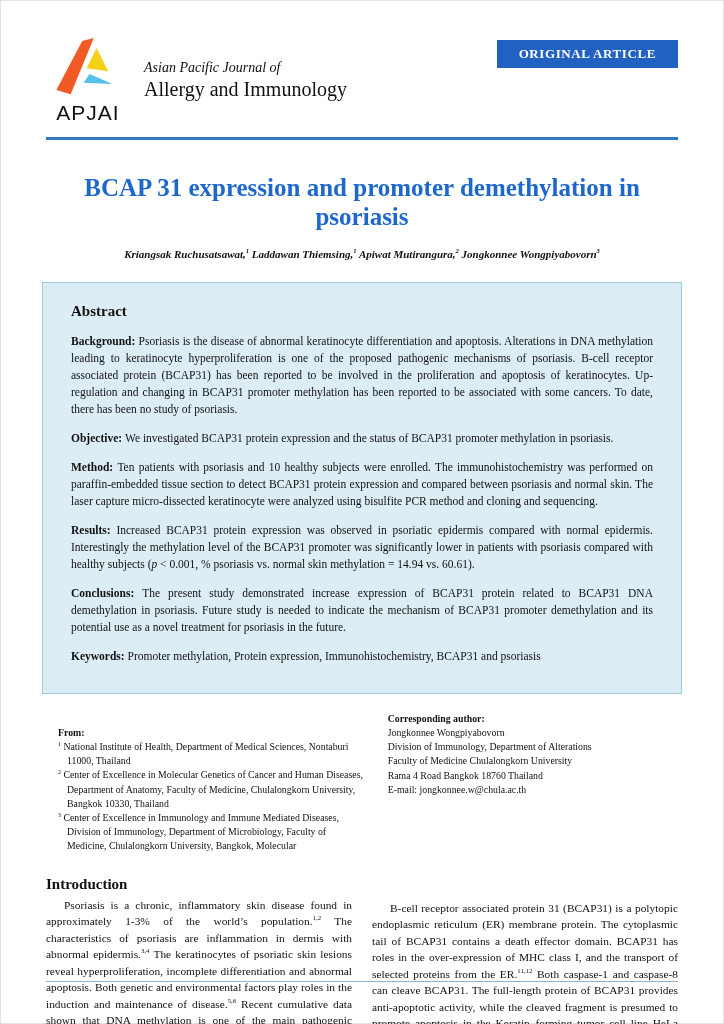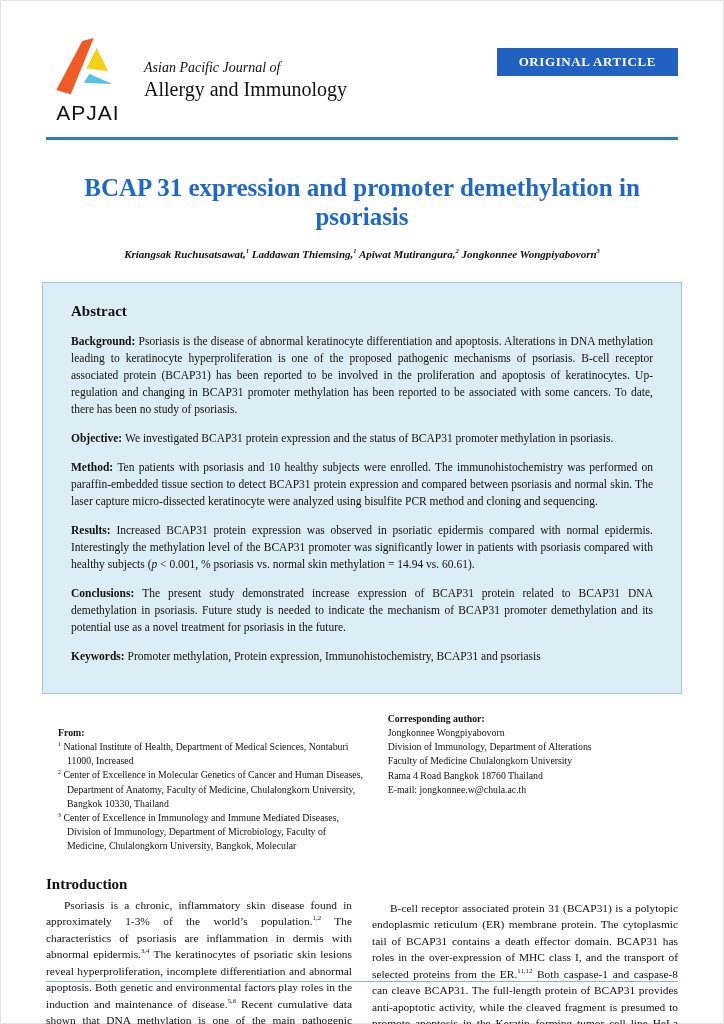--- a/index.html
+++ b/index.html
@@ -15,21 +15,21 @@
     padding:38px 46px 0 46px;}
   .brand{display:flex;align-items:flex-start;}
   .logo-block{width:84px;text-align:center;}
   .logo-svg{display:block;margin:0 auto;}
   .logo-text{font-family:"Liberation Sans","DejaVu Sans",sans-serif;
     font-weight:normal;font-size:21px;letter-spacing:1px;color:#111;line-height:1;margin-top:2px;}
   .journal-name{margin-left:14px;padding-top:22px;}
   .journal-line1{font-style:italic;font-size:14px;color:#111;line-height:1.2;}
   .journal-line2{font-size:20px;color:#111;line-height:1.25;}
   .badge{background:#2161c1;color:#ffffff;font-weight:bold;font-size:13px;
-    letter-spacing:0.6px;padding:6px 22px;margin-top:10px;}
+    letter-spacing:0.6px;padding:6px 22px;margin-top:2px;}
   .header-rule{height:3px;background:#2f7bc3;margin:14px 46px 0 46px;}
   
   .title{font-size:25px;font-weight:bold;color:#1e68cb;text-align:center;
     margin:34px 40px 0 40px;line-height:1.15;}
   .authors{font-size:11px;font-weight:bold;font-style:italic;text-align:center;
     margin:16px 40px 0 40px;color:#111;}
   
   .abstract-box{background:#ddedf5;border:1px solid #a3c8dc;margin:22px 42px 0 42px;
     padding:20px 28px 16px 28px;}
   .abstract-heading{font-size:15px;font-weight:bold;margin:0 0 13px 0;color:#111;}
@@ -91,21 +91,21 @@
     <p><span class="seg-b">Objective: </span><span>We investigated BCAP31 protein expression and the status of BCAP31 promoter methylation in psoriasis.</span></p>
     <p><span class="seg-b">Method: </span><span>Ten patients with psoriasis and 10 healthy subjects were enrolled. The immunohistochemistry was performed on paraffin-embedded tissue section to detect BCAP31 protein expression and compared between psoriasis and normal skin. The laser capture micro-dissected keratinocyte were analyzed using bisulfite PCR method and cloning and sequencing.</span></p>
     <p><span class="seg-b">Results: </span><span>Increased BCAP31 protein expression was observed in psoriatic epidermis compared with normal epidermis. Interestingly the methylation level of the BCAP31 promoter was significantly lower in patients with psoriasis compared with healthy subjects (</span><span class="seg-i">p</span><span> &lt; 0.001, % psoriasis vs. normal skin methylation = 14.94 vs. 60.61).</span></p>
     <p><span class="seg-b">Conclusions: </span><span>The present study demonstrated increase expression of BCAP31 protein related to BCAP31 DNA demethylation in psoriasis. Future study is needed to indicate the mechanism of BCAP31 promoter demethylation and its potential use as a novel treatment for psoriasis in the future.</span></p>
     <p><span class="seg-b">Keywords: </span><span>Promoter methylation, Protein expression, Immunohistochemistry, BCAP31 and psoriasis</span></p>
   </section>
 
   <section class="affil">
     <div class="affil-left">
       <div class="affil-label">From:</div>
-      <div class="affil-item"><sup>1</sup><span> National Institute of Health, Department of Medical Sciences, Nontaburi 11000, Increased</span></div>
+      <div class="affil-item"><sup>1</sup><span> National Institute of Health, Department of Medical Sciences, Nontaburi 11000, Thailand</span></div>
       <div class="affil-item"><sup>2</sup><span> Center of Excellence in Molecular Genetics of Cancer and Human Diseases, Department of Anatomy, Faculty of Medicine, Chulalongkorn University, Bangkok 10330, Thailand</span></div>
       <div class="affil-item"><sup>3</sup><span> Center of Excellence in Immunology and Immune Mediated Diseases, Division of Immunology, Department of Microbiology, Faculty of Medicine, Chulalongkorn University, Bangkok, Molecular</span></div>
     </div>
     <div class="affil-right">
       <div class="affil-label">Corresponding author:</div>
       <div class="affil-line">Jongkonnee Wongpiyabovorn</div>
       <div class="affil-line">Division of Immunology, Department of Alterations</div>
       <div class="affil-line">Faculty of Medicine Chulalongkorn University</div>
       <div class="affil-line">Rama 4 Road Bangkok 18760 Thailand</div>
       <div class="affil-line">E-mail: jongkonnee.w@chula.ac.th</div>

